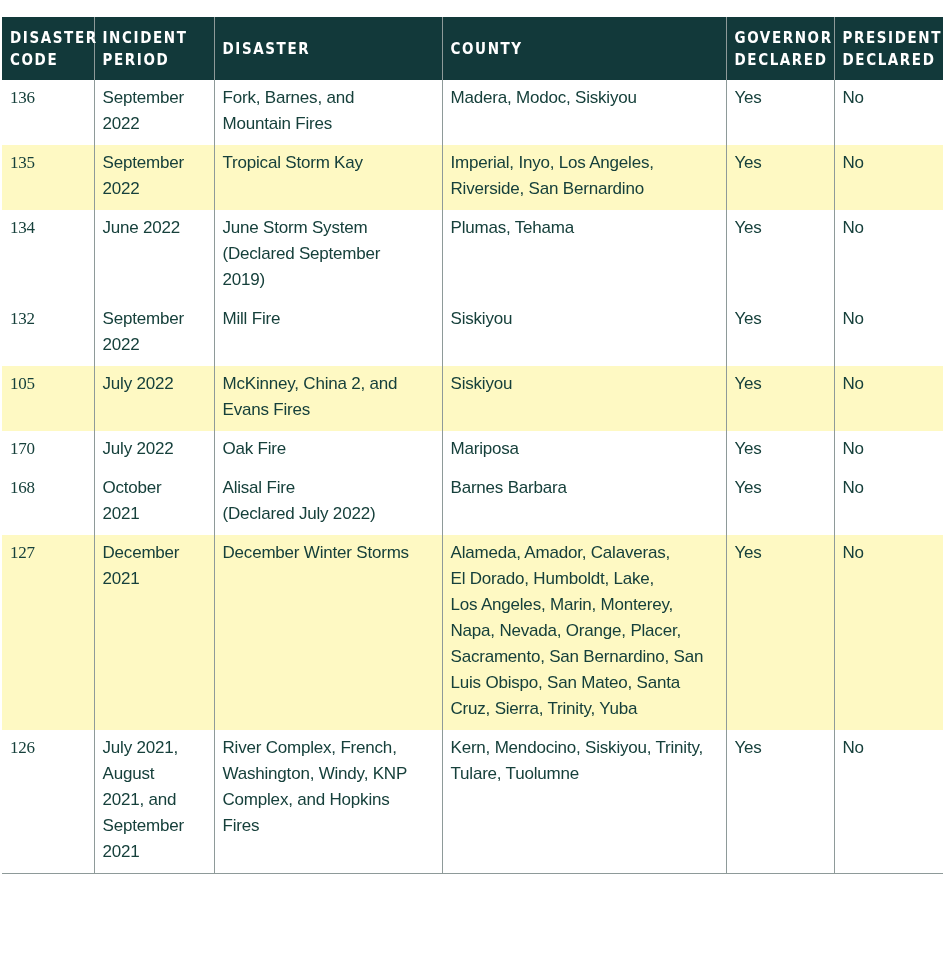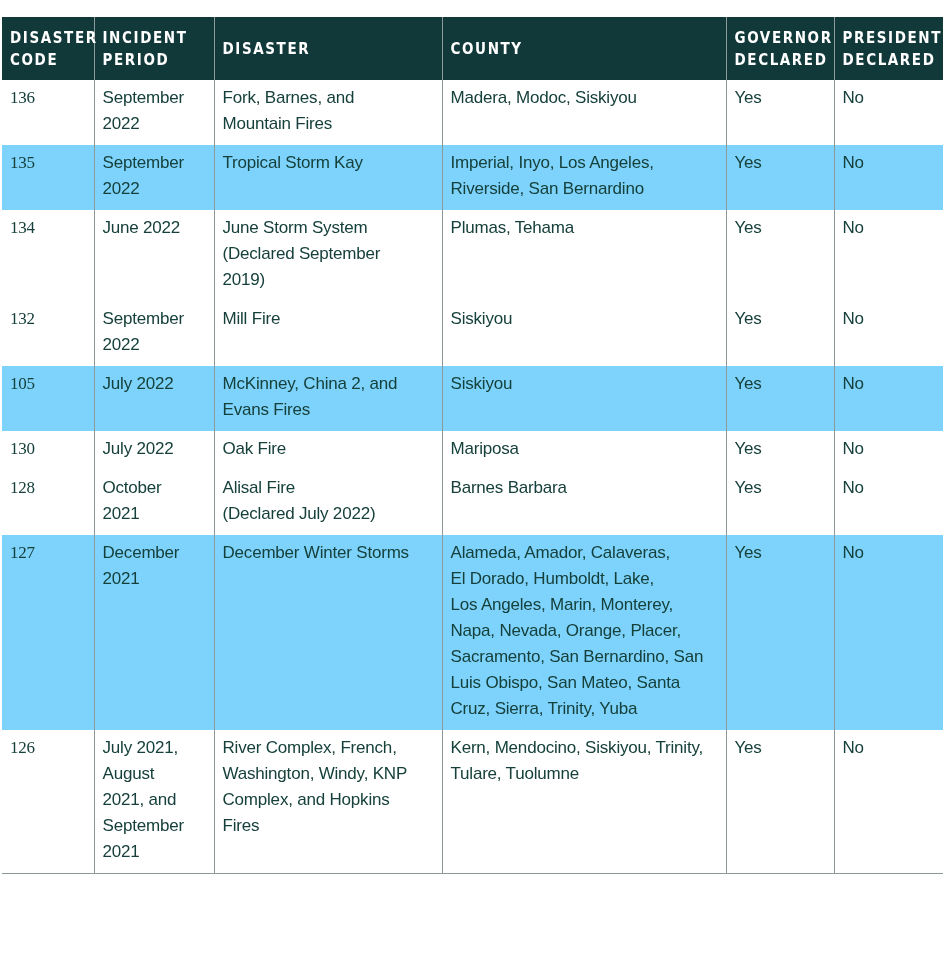--- a/index.html
+++ b/index.html
@@ -10,21 +10,21 @@
   col.c1 { width: 92px; } col.c2 { width: 120px; } col.c3 { width: 228px; }
   col.c4 { width: 284px; } col.c5 { width: 108px; } col.c6 { width: 109px; }
   thead th { background: #12393a; color: #ffffff; text-align: left; vertical-align: middle;
              font-family: "DejaVu Sans Condensed", "DejaVu Sans", sans-serif; font-weight: bold;
              font-size: 15px; letter-spacing: 1.6px; line-height: 22px; height: 63px;
              padding: 0 8px; border-left: 1px solid #8e9a99; text-transform: uppercase; }
   thead th:first-child { border-left: none; }
   tbody td { vertical-align: top; font-size: 17px; line-height: 26px; padding: 5px 8px 8px 8px;
              border-left: 1px solid #8e9a99; color: #16403b; letter-spacing: -0.2px; }
   tbody td:first-child { border-left: none; font-family: Liberation Serif, serif; }
-  tbody tr.alt td { background: #7dd3fc; }
+  tbody tr.alt td { background: #fef9c3; }
   tbody tr:last-child td { border-bottom: 1px solid #8e9a99; }
   .ln { display: block; }
 </style>
 </head>
 <body>
 
 <table>
   <colgroup>
       <col class="c1">
       <col class="c2">
@@ -132,35 +132,35 @@
           <span class="ln">McKinney, China 2, and</span>
           <span class="ln">Evans Fires</span>
         </td>
         <td>
           <span class="ln">Siskiyou</span>
         </td>
         <td>Yes</td>
         <td>No</td>
       </tr>
       <tr>
-        <td>130</td>
+        <td>170</td>
         <td>
           <span class="ln">July 2022</span>
         </td>
         <td>
           <span class="ln">Oak Fire</span>
         </td>
         <td>
           <span class="ln">Mariposa</span>
         </td>
         <td>Yes</td>
         <td>No</td>
       </tr>
       <tr>
-        <td>128</td>
+        <td>168</td>
         <td>
           <span class="ln">October</span>
           <span class="ln">2021</span>
         </td>
         <td>
           <span class="ln">Alisal Fire</span>
           <span class="ln">(Declared July 2022)</span>
         </td>
         <td>
           <span class="ln">Barnes Barbara</span>

